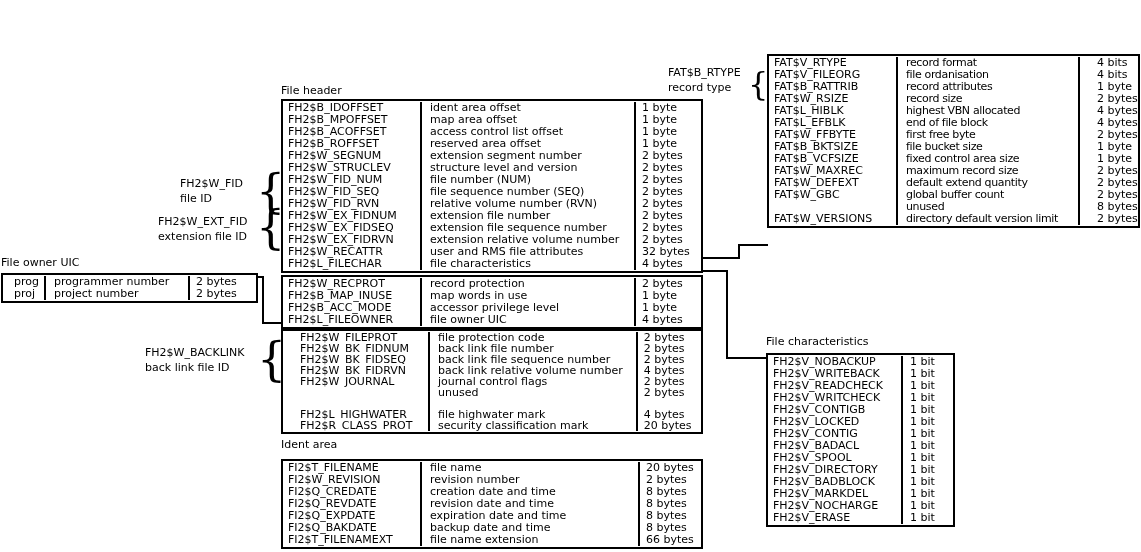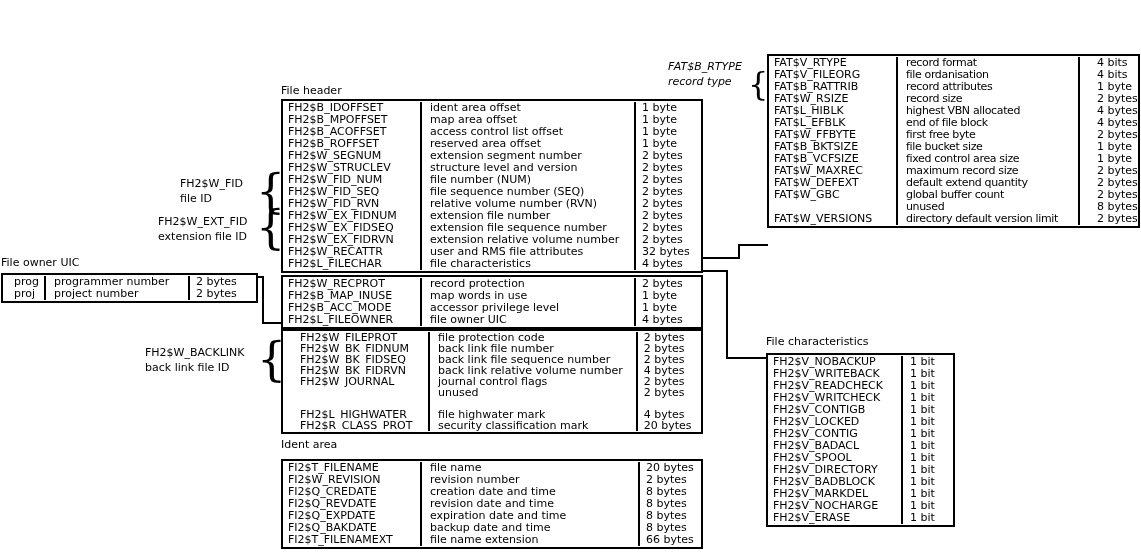--- a/index.html
+++ b/index.html
@@ -382,21 +382,21 @@
         <div class="tcell c1">programmer number</div>
         <div class="tcell c2">2 bytes</div>
       </div>
       <div class="trow">
         <div class="tcell c0">proj</div>
         <div class="tcell c1">project number</div>
         <div class="tcell c2">2 bytes</div>
       </div>
     </div>
 
-  <div class="lbl" style="left:668px;top:59px;font-style:italic;">
+  <div class="lbl" style="left:668px;top:65px;">
     <div>FAT$B_RTYPE</div>
     <div>record type</div>
   </div>
   <div class="lbl" style="left:180px;top:176px;">
     <div>FH2$W_FID</div>
     <div>file ID</div>
   </div>
   <div class="lbl" style="left:158px;top:214px;">
     <div>FH2$W_EXT_FID</div>
     <div>extension file ID</div>

